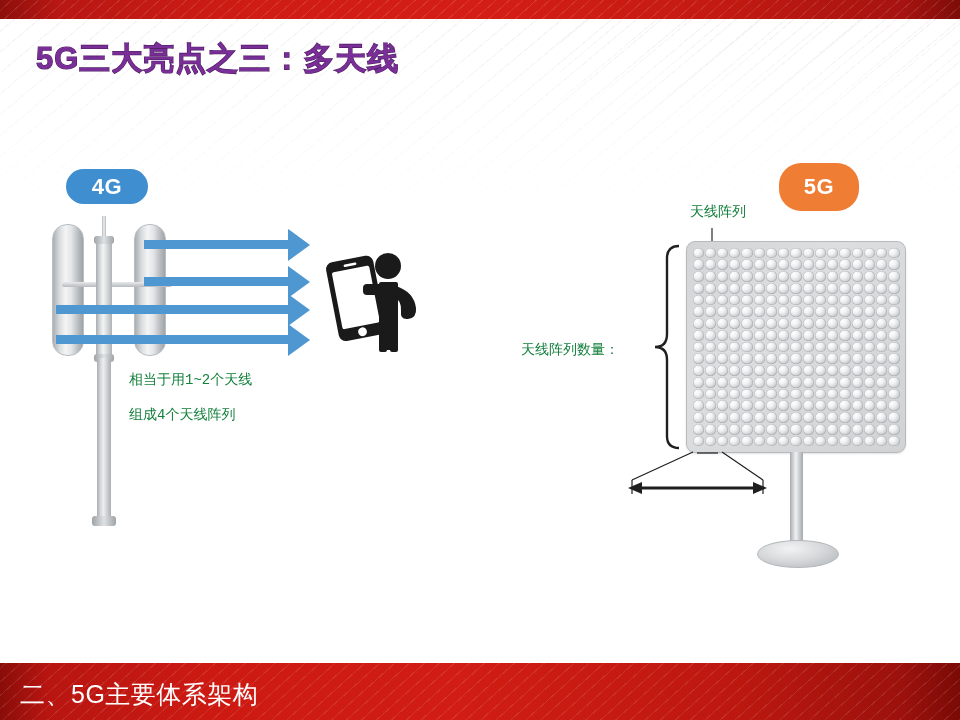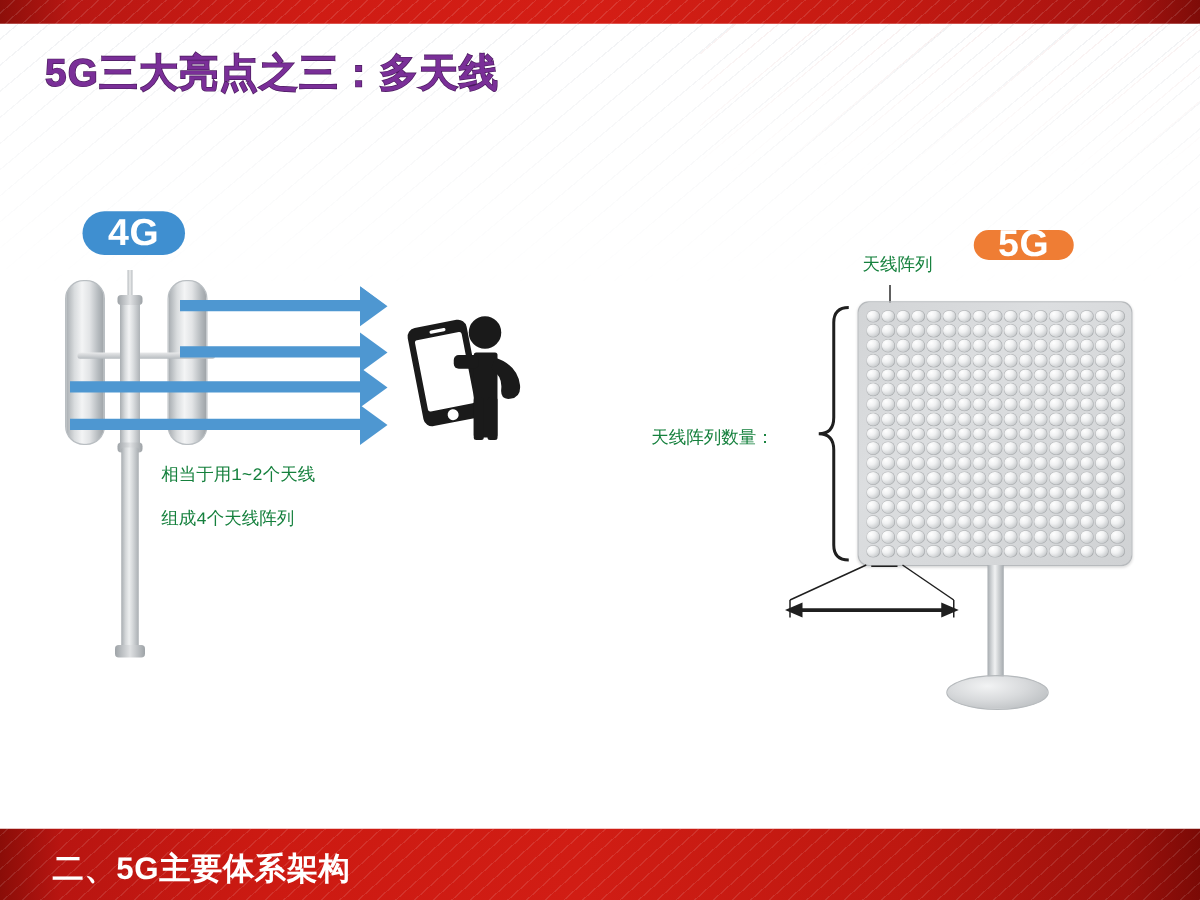--- a/index.html
+++ b/index.html
@@ -44,26 +44,26 @@
     color:#7a2f98;
     -webkit-text-stroke:1.1px #4b1b5e;
     paint-order:stroke fill;
     white-space:nowrap;
     text-align:center;
   }
 
   
   .badge{
     position:absolute;border-radius:22px;
-    color:#ffffff;font-weight:bold;font-size:30px;
+    color:#ffffff;font-weight:bold;font-size:22px;
     display:flex;align-items:center;justify-content:center;
     letter-spacing:.5px;
   }
   .badge-4g{left:66px;top:169px;width:82px;height:35px;background:#3f8fd0;}
-  .badge-5g{left:779px;top:184px;width:80px;height:24px;background:#ef7d34;}
+  .badge-5g{left:779px;top:163px;width:80px;height:48px;background:#ef7d34;}
 
   
   .tower{position:absolute;left:30px;top:210px;width:190px;height:330px;}
   .ant-cyl{
     position:absolute;width:30px;border-radius:15px;
     background:linear-gradient(90deg,#a9aeb2 0%,#d9dcde 22%,#f3f4f5 42%,#e2e4e6 62%,#b4b9bd 86%,#9fa4a8 100%);
     border:1px solid #b9bec2;
   }
   .ant-left{left:22px;top:14px;height:130px;}
   .ant-right{left:104px;top:14px;height:130px;}
@@ -147,22 +147,22 @@
   
   .botbar{
     position:absolute;left:0;top:663px;width:960px;height:57px;
     background:linear-gradient(90deg,#8a0d08 0%,#b81511 5%,#cc1a12 22%,#d11d14 48%,#bd1810 76%,#9c110c 94%,#7b0a06 100%);
   }
   .botbar-stripes{
     position:absolute;inset:0;
     background-image:repeating-linear-gradient(-42deg,rgba(255,255,255,.10) 0px,rgba(255,255,255,.10) 1px,rgba(255,255,255,0) 1px,rgba(255,255,255,0) 10px);
   }
   .botbar-text{
-    position:absolute;left:42px;top:15px;
-    color:#ffffff;font-size:25px;font-weight:bold;letter-spacing:.5px;white-space:nowrap;
+    position:absolute;left:20px;top:15px;
+    color:#ffffff;font-size:25px;font-weight:normal;letter-spacing:.5px;white-space:nowrap;
   }
 </style>
 </head>
 <body>
 
 <div class="slide">
 
   <div class="topbar">
     <div class="topbar-stripes"></div>
   </div>

